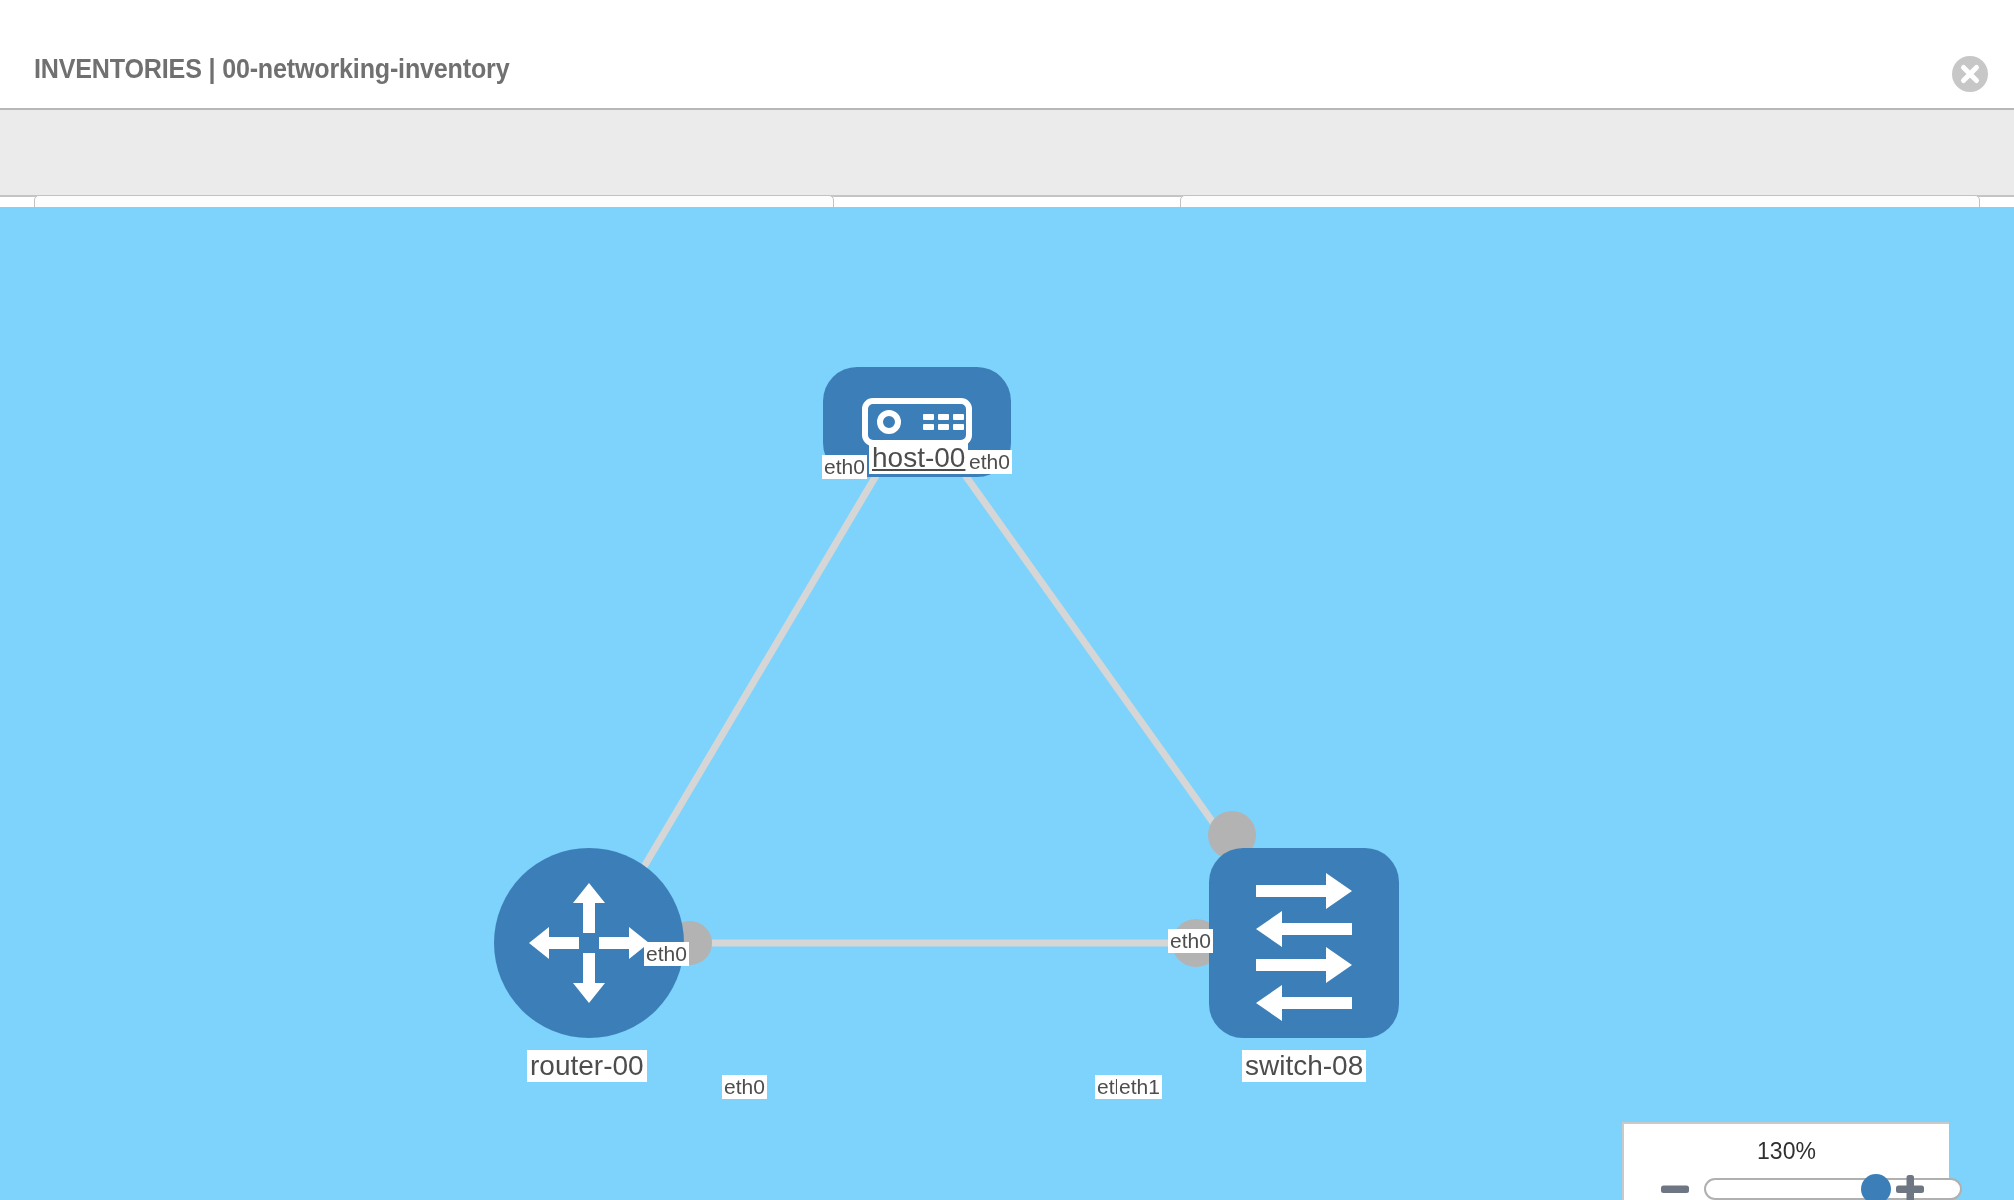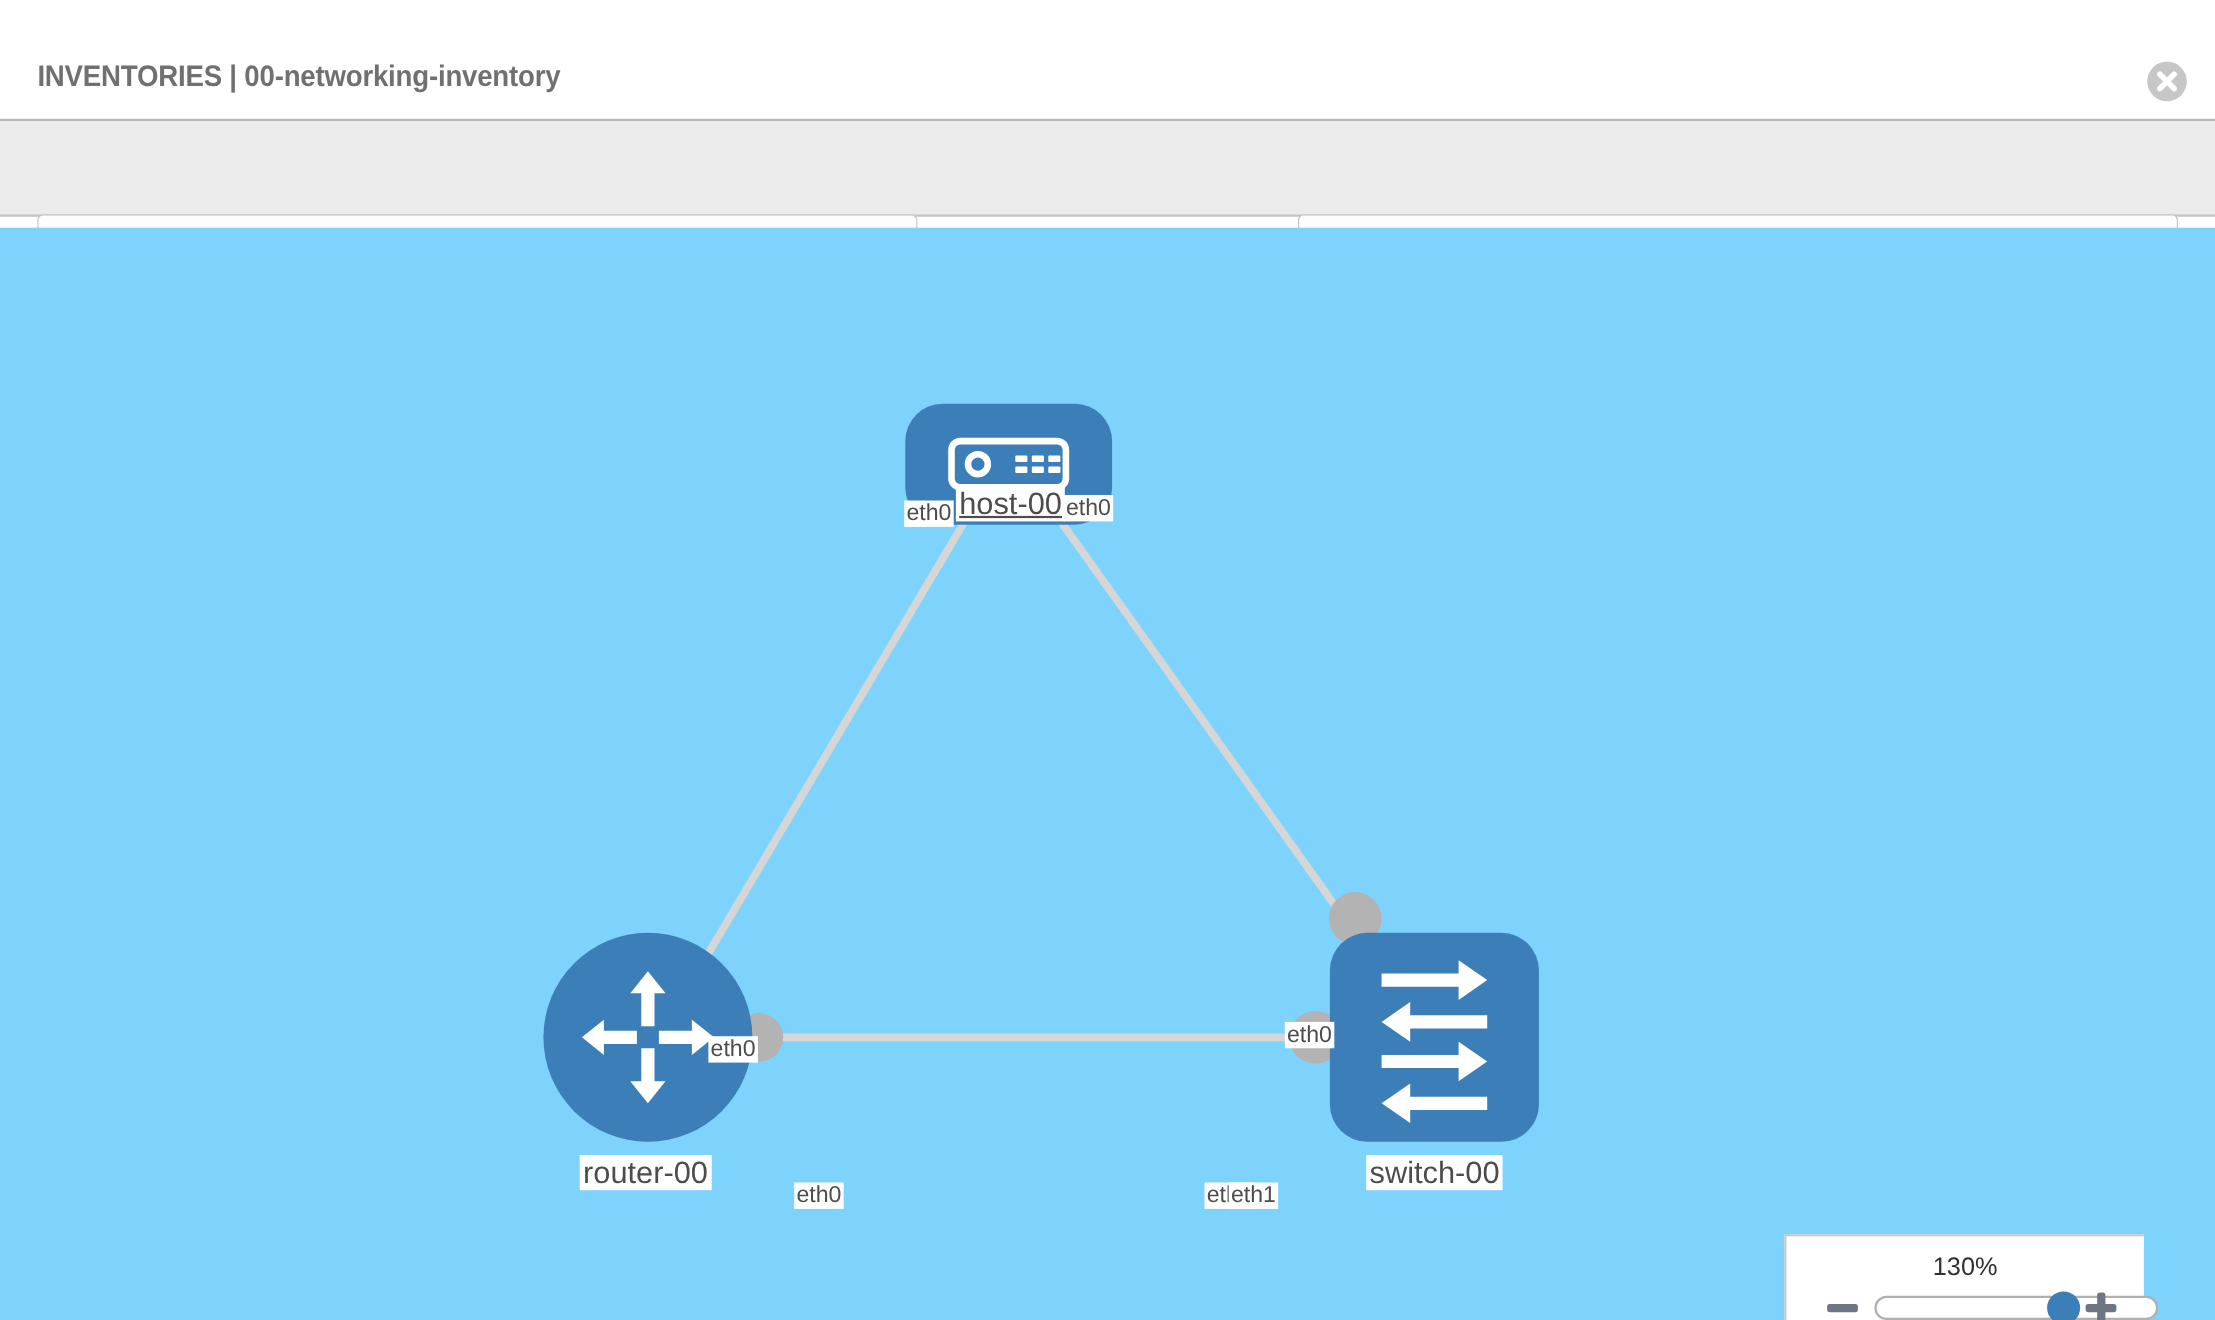--- a/index.html
+++ b/index.html
@@ -313,21 +313,21 @@
     <div class="edge-label" style="left:644px; top:735px;">eth0</div>
     <div class="edge-label" style="left:1168px; top:722px;">eth0</div>
 
     <div class="edge-label" style="left:722px; top:868px;">eth0</div>
 
     <div class="edge-label" style="left:1095px; top:868px;">eth0</div>
     <div class="edge-label" style="left:1117px; top:868px;">eth1</div>
 
     <div class="node-label" style="left:869px; top:235px;text-decoration:underline;">host-00</div>
     <div class="node-label" style="left:527px; top:843px;">router-00</div>
-    <div class="node-label" style="left:1242px; top:843px;">switch-00</div>
+    <div class="node-label" style="left:1242px; top:843px;">switch-08</div>
 
   </div>
 
   <div class="zoom-panel">
     <div class="zoom-value">130%</div>
 
     <div class="zoom-minus">
       <svg width="34" height="34" viewBox="0 0 34 34" aria-hidden="true">
         <rect x="3" y="13.5" width="28" height="7.5" rx="2.5" fill="#6e7684"></rect>
       </svg>

